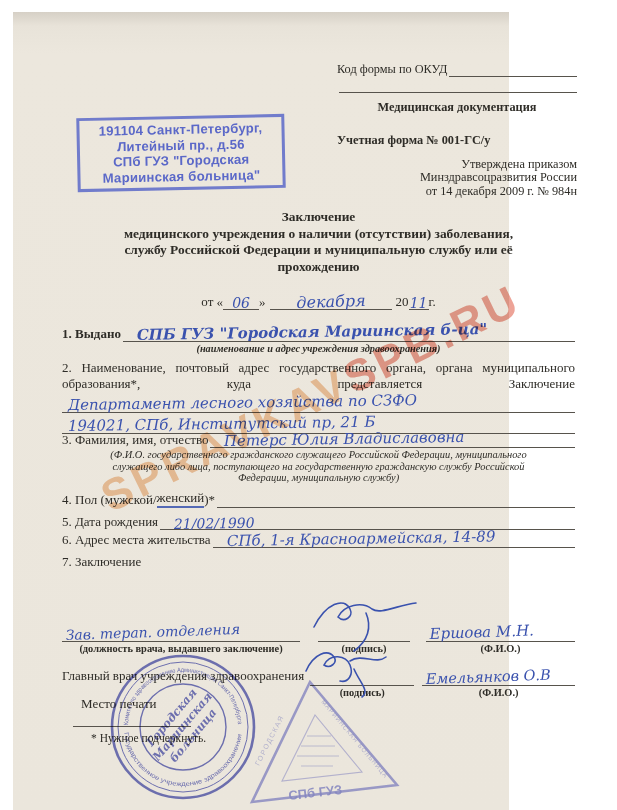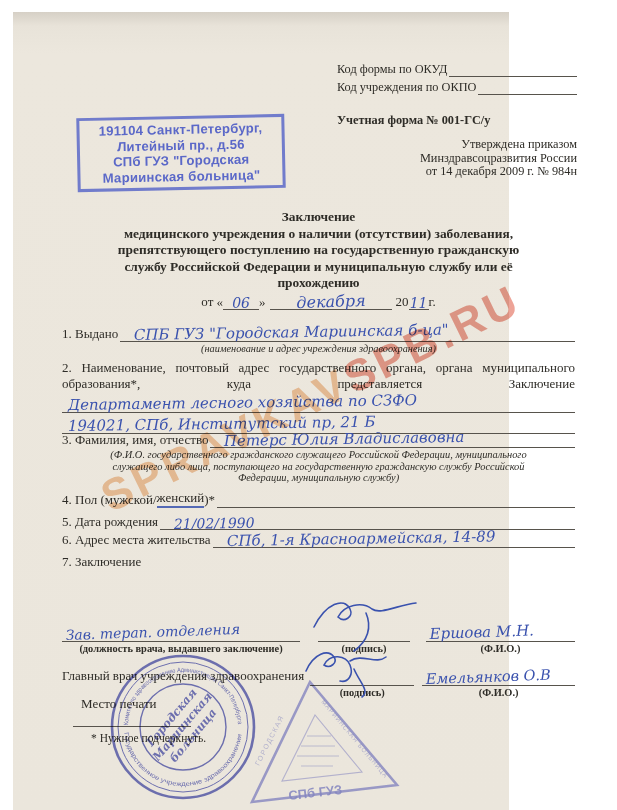--- a/index.html
+++ b/index.html
@@ -37,21 +37,21 @@
   .date-row { left:49px; top:282px; width:513px; display:flex; justify-content:center; align-items:flex-end; font-size:13px; }
   .u-seg { display:inline-block; border-bottom:1px solid #57534c; position:relative; text-align:center; }
   .hand { font-family:"DejaVu Serif", serif; font-style:italic; color:#3a52ae; white-space:nowrap; }
   .u-seg .hand { position:absolute; left:0; right:0; bottom:-2px; }
 
   .row { display:flex; align-items:flex-end; font-size:13px; }
   .row .lbl { white-space:nowrap; }
   .fill .hand { position:absolute; left:14px; bottom:-3px; font-size:15px; transform:rotate(-1deg); transform-origin:left bottom; }
   .cap-c { text-align:center; font-style:italic; font-size:10.3px; margin-top:1px; }
 
-  .item1 { left:49px; top:314px; width:513px; }
+  .item1 { left:49px; top:314px; width:513px;font-weight:bold; }
   .item2 { left:49px; top:348px; width:513px; font-size:13px; }
   .just  { text-align:justify; text-align-last:justify; line-height:16px; }
   .hand-line { border-bottom:1px solid #57534c; height:19px; position:relative; margin-top:2px; }
   .hand-line .hand { position:absolute; left:6px; bottom:-2px; font-size:15px; transform:rotate(-0.8deg); transform-origin:left bottom; }
 
   .item3 { left:49px; top:420px; width:513px; }
   .cap3 { width:474px; margin:1px auto 0; text-align:center; font-style:italic; font-size:10.4px; line-height:11.7px; }
 
   .item4 { left:49px; top:478px; width:513px; }
   .blue-u { border-bottom:2px solid rgba(58,82,174,.85);text-align:center; }
@@ -100,42 +100,41 @@
 <body>
 
 <div class="paper">
 
   <div class="abs header-right">
     <div class="code-row">
       <span class="lbl">Код формы по ОКУД</span>
       <span class="fill"></span>
     </div>
     <div class="code-row">
-      <span class="lbl">Код учреждения по ОКПО</span>
       <span class="fill"></span>
     </div>
+    <div class="med-doc">Медицинская документация</div>
     <div class="form-no">Учетная форма № 001-ГС/у</div>
     <div class="approved">
       <div>Утверждена приказом</div>
       <div>Минздравсоцразвития России</div>
       <div>от 14 декабря 2009 г. № 984н</div>
     </div>
   </div>
 
   <div class="abs addr-stamp">
     <div>191104 Санкт-Петербург,</div>
     <div>Литейный пр., д.56</div>
     <div>СПб ГУЗ "Городская</div>
     <div>Мариинская больница"</div>
   </div>
 
   <div class="abs title">
     <div>Заключение</div>
     <div>медицинского учреждения о наличии (отсутствии) заболевания,</div>
-    <div>препятствующего поступлению на государственную гражданскую</div>
     <div>службу Российской Федерации и муниципальную службу или её</div>
     <div>прохождению</div>
   </div>
 
   <div class="abs date-row">
     <span>от «</span>
     <span class="u-seg" style="width:36px;">
       <span class="hand" style="font-size:14px;">06</span>
     </span>
     <span>»</span>

